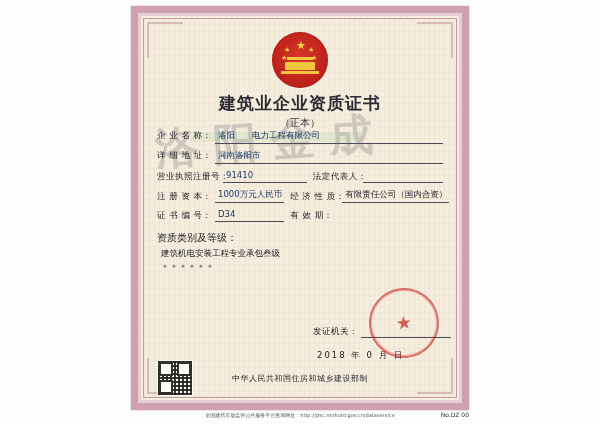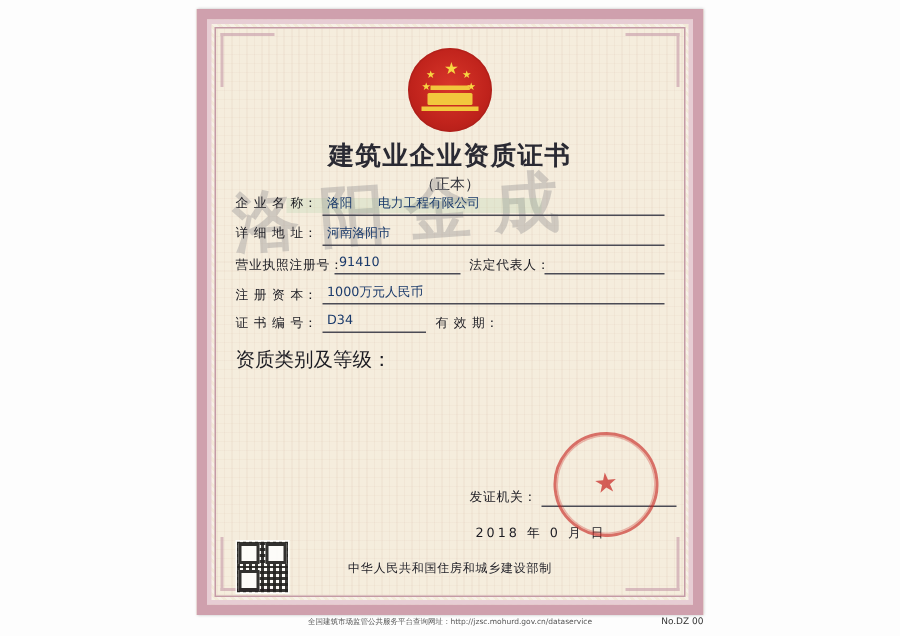--- a/index.html
+++ b/index.html
@@ -140,21 +140,21 @@
     white-space:nowrap;
     overflow:hidden;
   }
   .val.plain{color:#22222a;}
 
   .half-wrap{display:flex;width:100%;align-items:flex-end;}
   .seg{display:flex;align-items:flex-end;}
   .seg .lbl2{width:50px;flex:0 0 50px;white-space:nowrap;}
 
   .scope-title{
-    margin-top:9px;font-size:13px;color:#1b1b22;
+    margin-top:9px;font-size:10px;color:#1b1b22;
   }
   .scope-box{
     margin-top:3px;
     min-height:28px;
     font-size:8.5px;color:#1a1a22;
     padding-left:4px;
   }
   .scope-line{margin-bottom:2px;color:#17171f;}
   .scope-stars{letter-spacing:1px;color:#333;font-size:8px;}
 
@@ -289,36 +289,44 @@
           </div>
         </div>
       </div>
 
       <div class="row">
         <div class="half-wrap">
           <div class="seg" style="flex:1.05;">
             <div class="lbl" style="width:58px;flex:0 0 58px;">注 册 资 本：</div>
             <div class="val" style="min-width:60px;">1000万元人民币</div>
           </div>
+          <div class="seg" style="flex:1.35;margin-left:6px;">
+            <div class="lbl" style="width:52px;flex:0 0 52px;">经 济 性 质：</div>
+            <div class="val plain">有限责任公司（国内合资）</div>
+          </div>
         </div>
       </div>
 
       <div class="row">
         <div class="half-wrap">
           <div class="seg" style="flex:1;">
             <div class="lbl" style="width:58px;flex:0 0 58px;">证 书 编 号：</div>
             <div class="val" style="min-width:50px;">D34</div>
           </div>
           <div class="seg" style="flex:1.2;margin-left:6px;">
             <div class="lbl" style="width:44px;flex:0 0 44px;">有 效 期：</div>
           </div>
         </div>
       </div>
 
       <div class="scope-title">资质类别及等级：</div>
+      <div class="scope-box">
+        <div class="scope-line">建筑机电安装工程专业承包叁级</div>
+        <div class="scope-stars">＊＊＊＊＊＊</div>
+      </div>
     </div>
 
     <div class="issuer">
       <div class="line">
         <div class="lbl">发证机关：</div>
         <div class="val"></div>
       </div>
     </div>
 
     <div class="datearea">2018 年 0   月       日</div>

